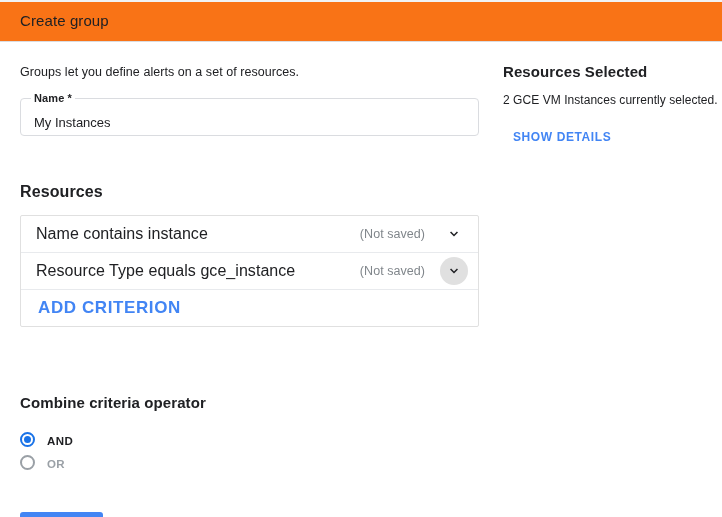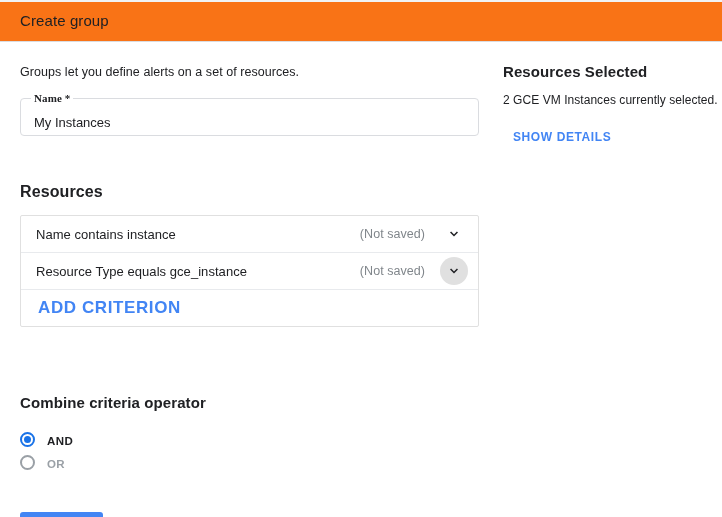--- a/index.html
+++ b/index.html
@@ -76,21 +76,20 @@
     left: 10px;
     top: -7px;
     height: 13px;
     background: #ffffff;
     padding: 0 3px;
     font-size: 11px;
     font-weight: bold;
     color: #202124;
     line-height: 13px;
     letter-spacing: 0.1px;
-    font-family: Liberation Serif, serif;
   }
   .name-input {
     position: absolute;
     left: 0; top: 0;
     width: 100%;
     height: 100%;
     box-sizing: border-box;
     border: 0;
     outline: none;
     background: transparent;
@@ -124,21 +123,21 @@
     position: relative;
     height: 37px;
     box-sizing: border-box;
     border-bottom: 1px solid #e8eaed;
     display: flex;
     align-items: center;
   }
   .criteria-label {
     position: absolute;
     left: 15px;
-    font-size: 13px;
+    font-size: 16px;
     color: #202124;
     letter-spacing: 0.05px;
   }
   .criteria-status {
     position: absolute;
     right: 53px;
     font-size: 12.5px;
     color: #80868b;
     letter-spacing: 0.05px;
   }

